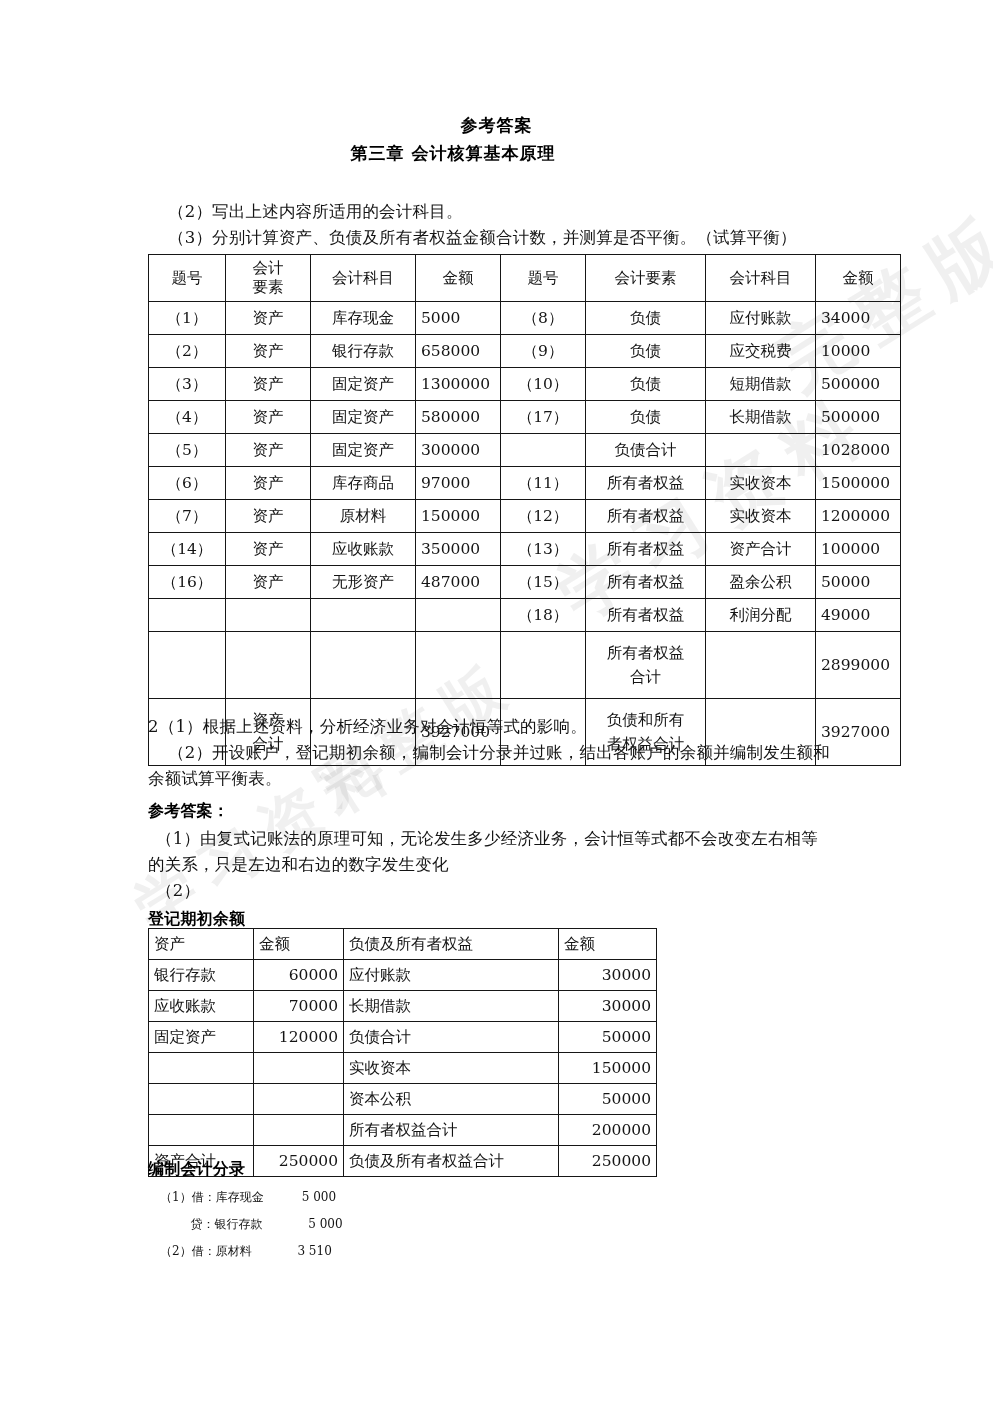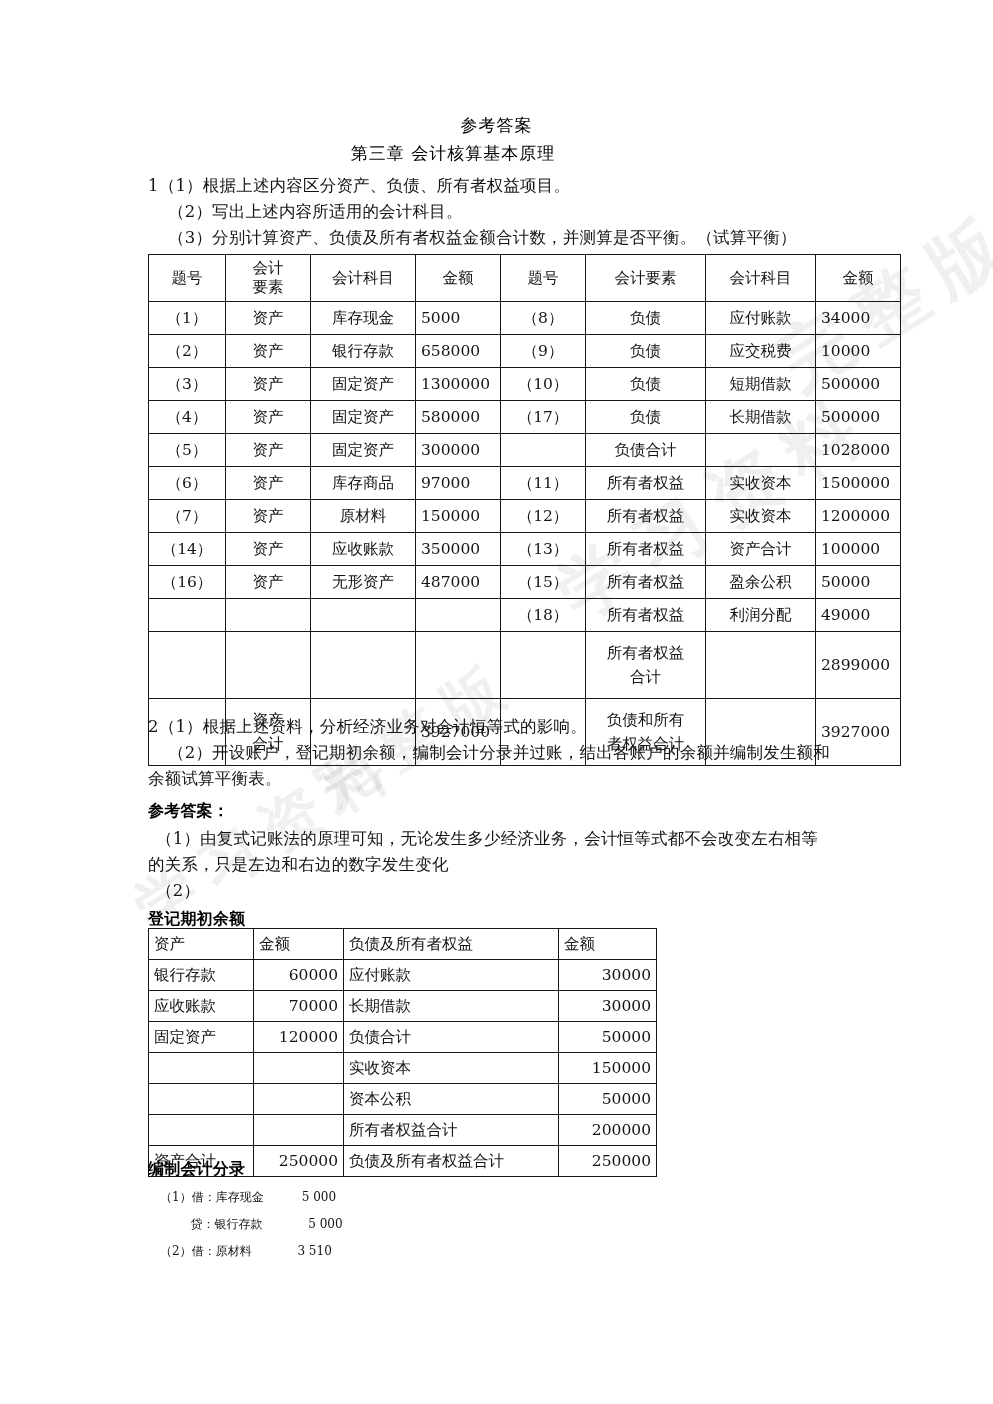--- a/index.html
+++ b/index.html
@@ -42,21 +42,21 @@
     left: 0; top: 0;
     width: 993px; height: 1404px;
     z-index: 2;
   }
 
   
   .doc-title,
   .doc-subtitle {
     text-align: center;
     font-family: "DejaVu Sans", "Liberation Sans", sans-serif;
-    font-weight: 400;
+    font-weight: 700;
     color: #000;
   }
   .doc-title {
     position: absolute;
     left: 0; top: 114px;
     width: 993px;
     font-size: 17px;
     letter-spacing: 1px;
   }
   .doc-subtitle {
@@ -128,21 +128,20 @@
   <div class="wm-text wm-b" style="left:300px; top:760px; transform: rotate(-32deg);">完整版</div>
   <div class="wm-text wm-b" style="left:120px; top:880px; transform: rotate(-32deg);">学习资料</div>
   <div class="wm-text wm-a" style="left:760px; top:330px; transform: rotate(-32deg);">完整版</div>
 </div>
 
 <div id="page">
 
   <div class="doc-title">参考答案</div>
   <div class="doc-subtitle">第三章  会计核算基本原理</div>
 
-  <div class="para" style="left:148px; top:173px; width:720px;">1（1）根据上述内容区分资产、负债、所有者权益项目。</div>
   <div class="para" style="left:168px; top:199px; width:700px;">（2）写出上述内容所适用的会计科目。</div>
   <div class="para" style="left:168px; top:225px; width:720px;">（3）分别计算资产、负债及所有者权益金额合计数，并测算是否平衡。（试算平衡）</div>
 
   <table class="grid" id="table-main">
     <colgroup>
       <col style="width:77px">
         <col style="width:85px">
         <col style="width:105px">
         <col style="width:85px">
       <col style="width:85px">

